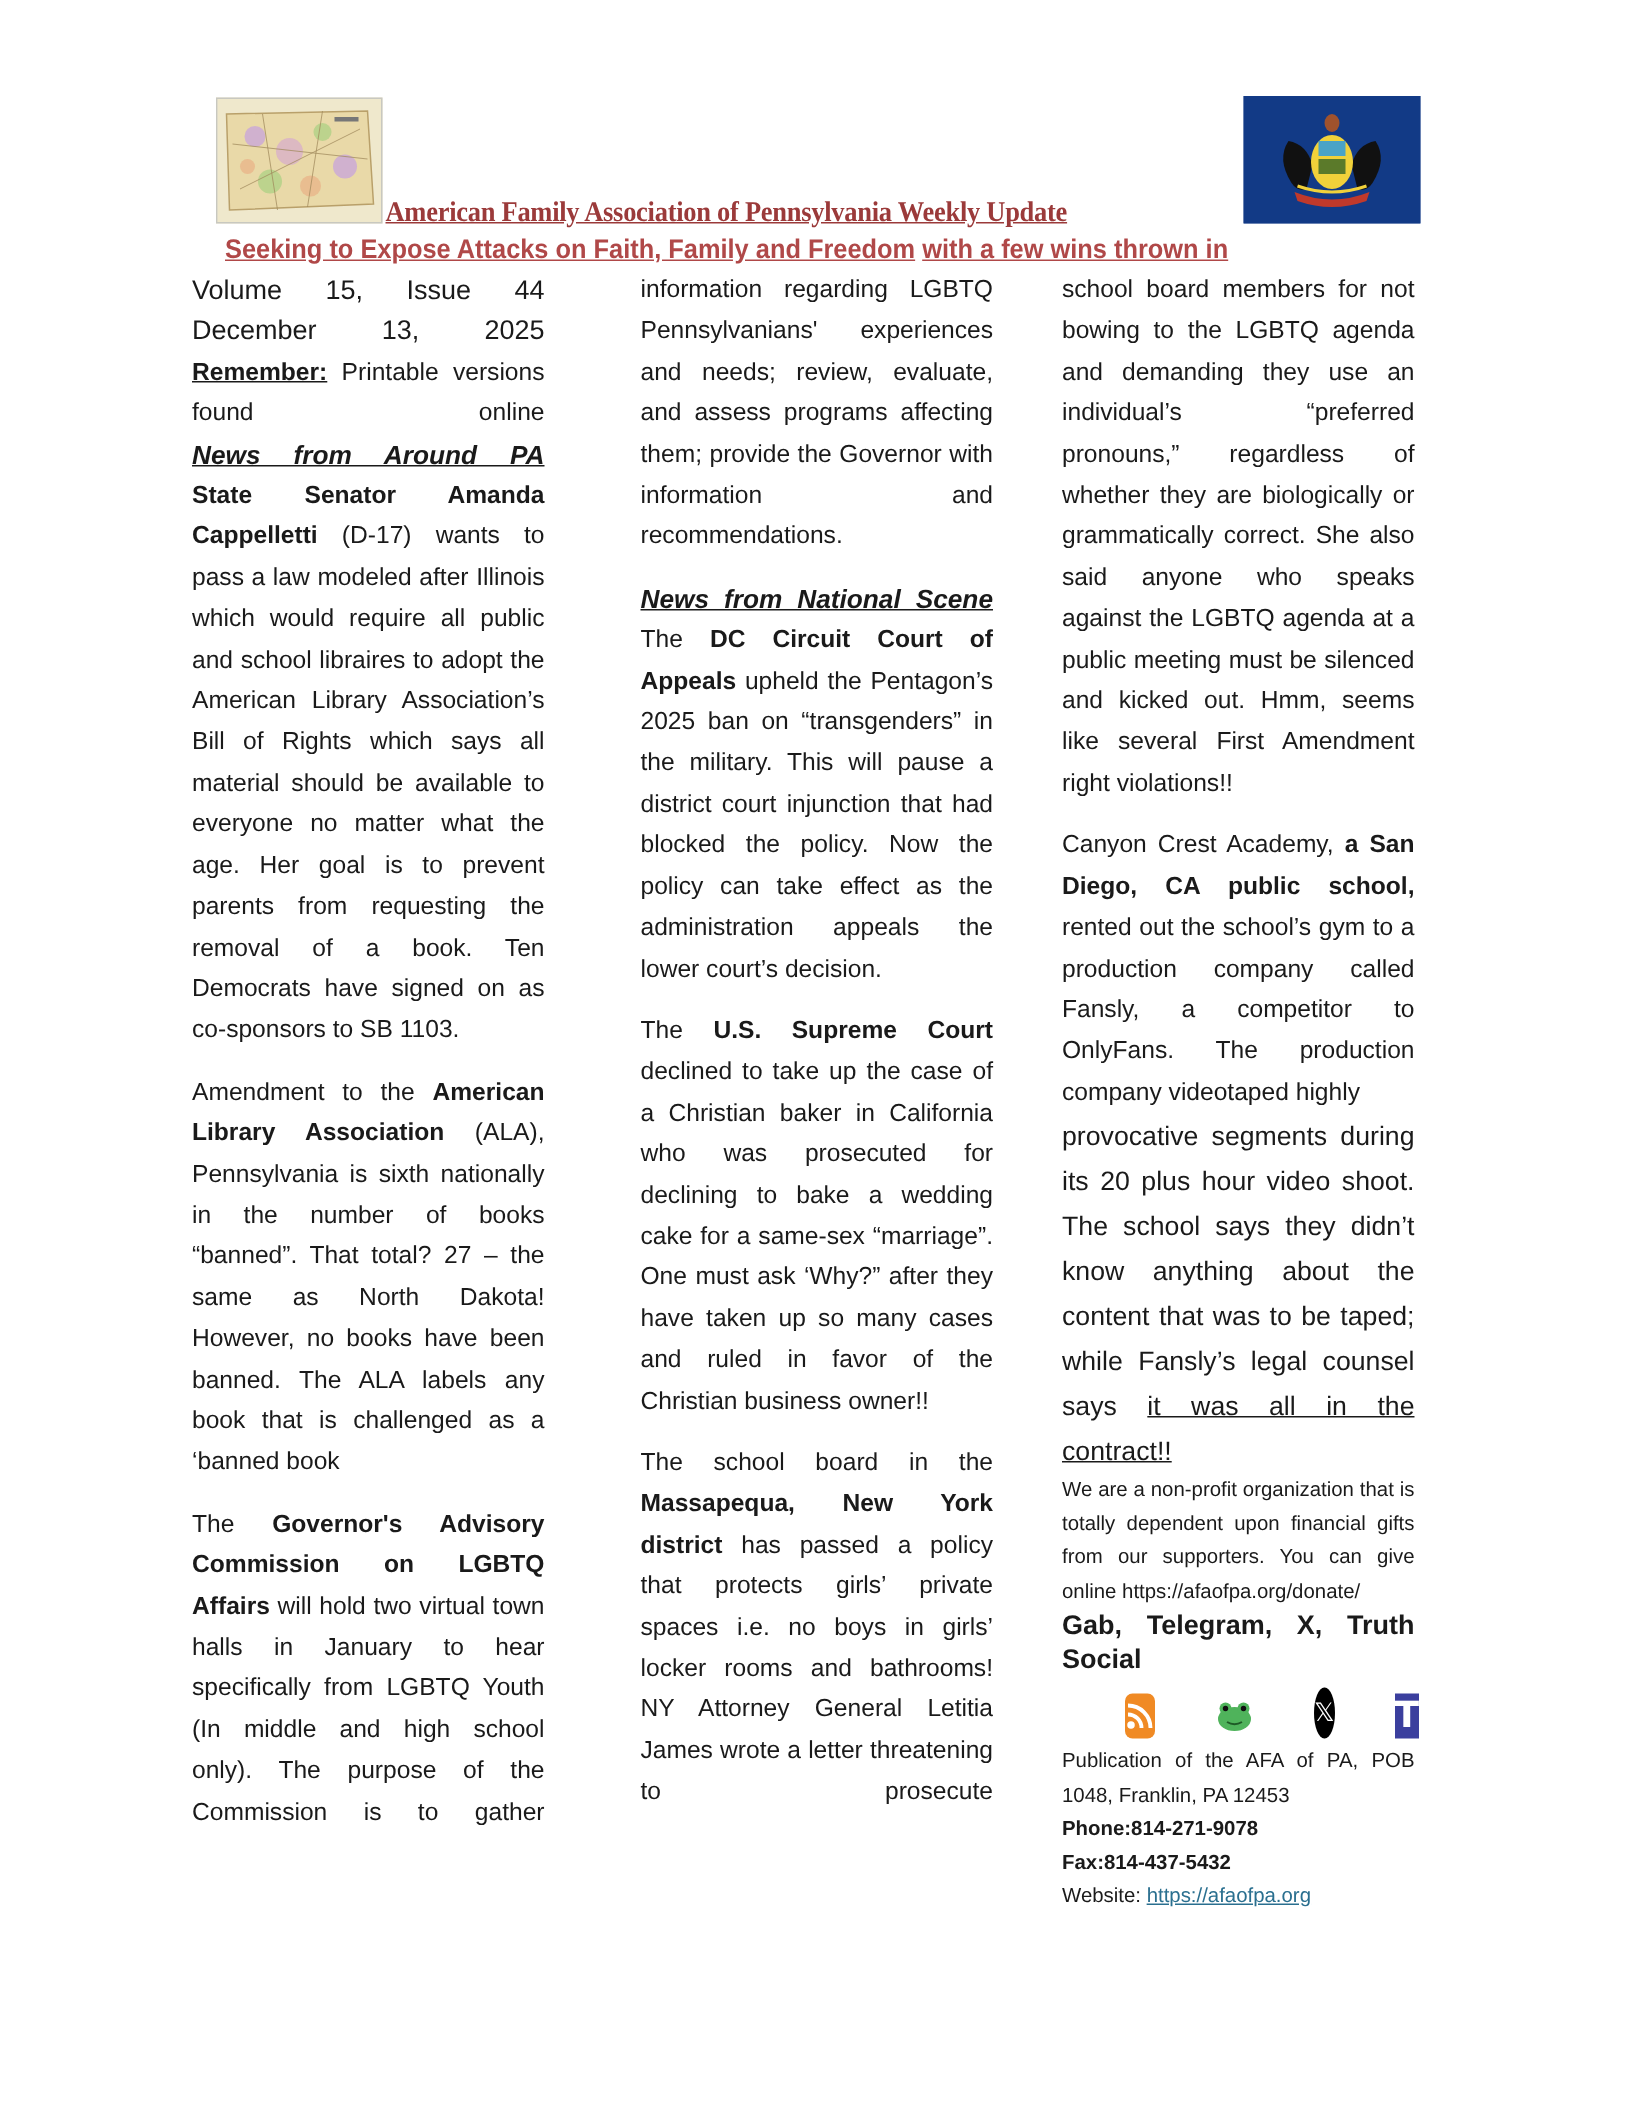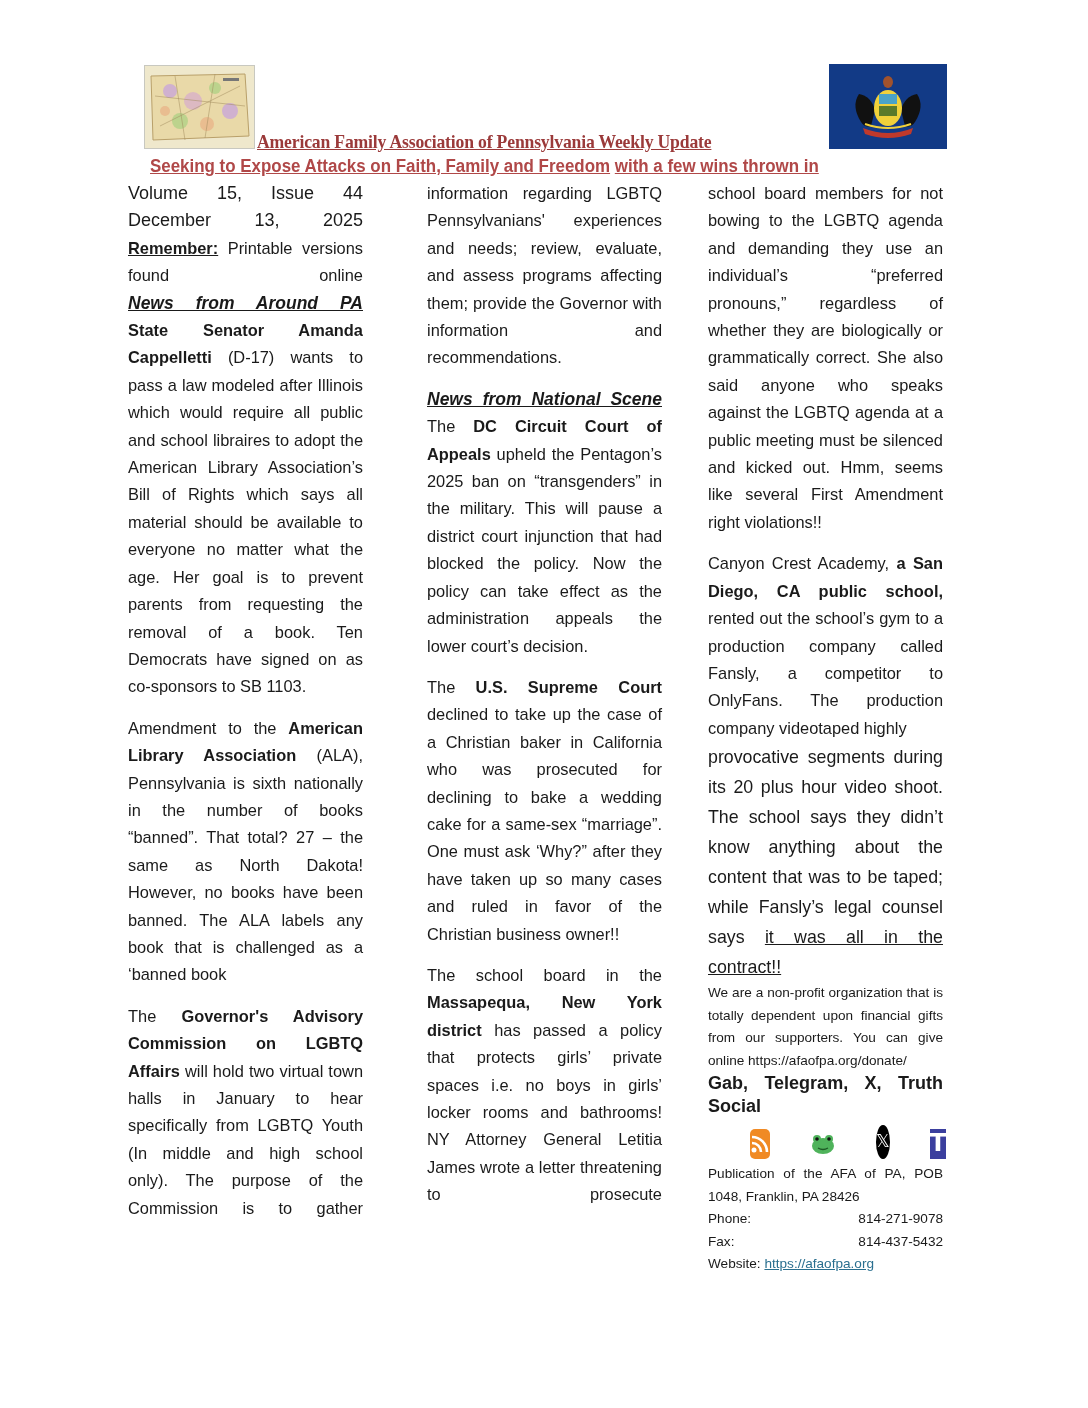--- a/index.html
+++ b/index.html
@@ -29,21 +29,21 @@
 
   .social-icons { display: flex; justify-content: space-between; align-items: flex-end; padding: 6px 2px 4px 2px; height: 46px; gap: 40px; }
   .sic { width: 30px; height: 30px; display: flex; align-items: center; justify-content: center; font-weight: bold; color: #fff; }
   .yt { flex-direction: column; border-radius: 4px; overflow: hidden; width: 30px; height: 30px; }
   .yt .t1 { background: #ddd; color: #333; font-size: 9px; height: 13px; width: 100%; text-align: center; line-height: 13px; }
   .yt .t2 { background: #c4302b; color: #fff; font-size: 9px; height: 17px; width: 100%; text-align: center; line-height: 17px; }
   .rss { background: #f08a24; border-radius: 5px; font-size: 18px; }
   .gab { background: transparent; color: #3c9a4b; font-size: 22px; }
   .xic { background: #000; border-radius: 50%; width: 34px; height: 34px; font-size: 17px; font-weight: normal; }
   .truth { background: #3b3f9e; font-size: 24px; font-family: "DejaVu Sans", sans-serif; }
-  .two-col-line { display: flex; justify-content: space-between; }
+  .two-col-line { display: flex; justify-content: flex-start; font-weight: bold; }
   .link { color: #2a6f8f; text-decoration: underline; }
 </style>
 </head>
 <body>
 
 <div class="map-img">
   <svg width="111" height="84" viewBox="0 0 111 84">
     <rect x="0" y="0" width="111" height="84" fill="#efe8cc"></rect>
     <path d="M6,10 L100,8 L104,70 L8,74 Z" fill="#e9d9a8" stroke="#b9a06a" stroke-width="1"></path>
     <circle cx="25" cy="25" r="7" fill="#c9a6d8" opacity="0.8"></circle>
@@ -120,21 +120,21 @@
           <circle cx="7" cy="6" r="4" fill="#4fb35b"></circle>
           <circle cx="19" cy="6" r="4" fill="#4fb35b"></circle>
           <circle cx="7" cy="6" r="1.8" fill="#111"></circle>
           <circle cx="19" cy="6" r="1.8" fill="#111"></circle>
           <path d="M8,15 q5,3 10,0" stroke="#1e5a26" stroke-width="1.3" fill="none"></path>
         </svg>
     </div>
     <div class="sic xic">𝕏</div>
     <div class="sic truth">T</div>
   </div>
-  <p class="nomb small">Publication of the AFA of PA, POB 1048, Franklin, PA 28426</p>
+  <p class="nomb small">Publication of the AFA of PA, POB 1048, Franklin, PA 12453</p>
   <div class="small two-col-line">
     <span>Phone:</span>
     <span>814-271-9078</span>
   </div>
   <div class="small two-col-line">
     <span>Fax:</span>
     <span>814-437-5432</span>
   </div>
   <div class="small" style="text-align:left;">
     <span>Website: </span><a class="link">https://afaofpa.org</a>

